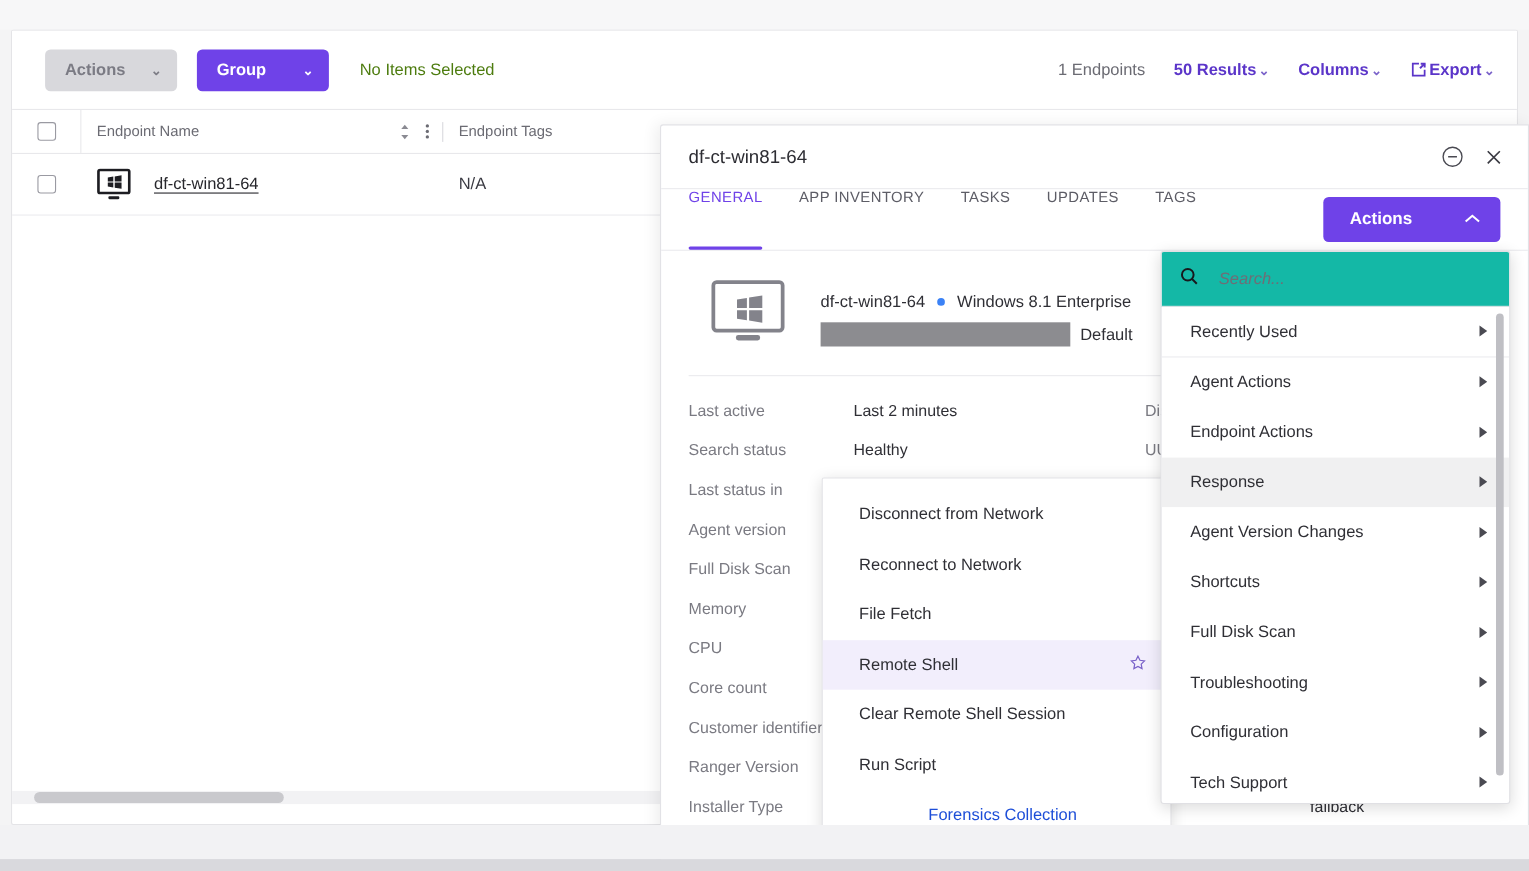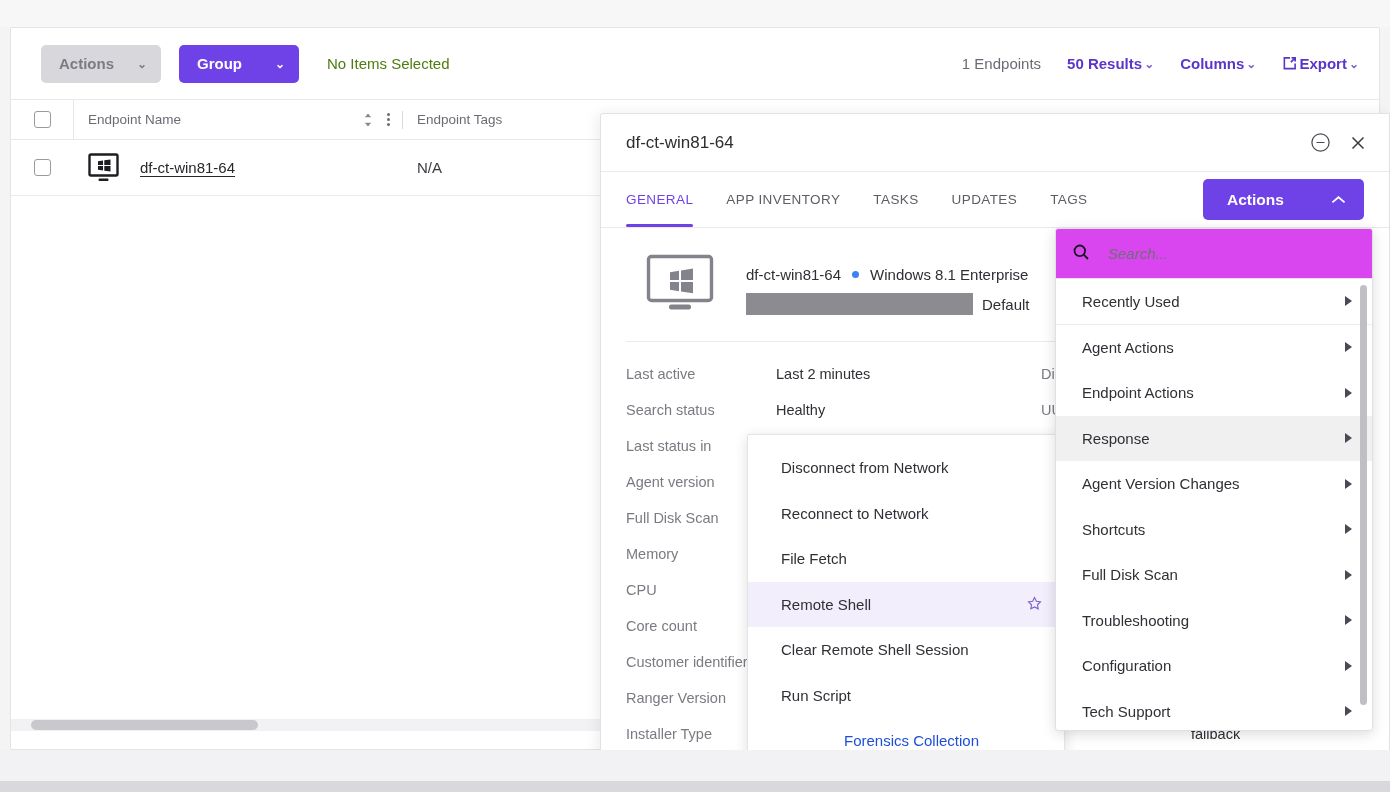--- a/index.html
+++ b/index.html
@@ -128,21 +128,21 @@
   .panel-title { font-size: 17px; color: #2d2d33; }
   .panel-head-ic { margin-left: auto; display: flex; align-items: center; gap: 18px; color: #4a4a52; }
   .ic-btn { cursor: pointer; display: flex; align-items: center; justify-content: center; }
 
   .panel-tabs {
     position: relative; height: 56px; display: flex; align-items: center;
     padding: 0 25px; border-bottom: 1px solid #eaeaee;
   }
   .tab {
     font-size: 13.5px; letter-spacing: 0.4px; color: #5d5d66;
-    margin-right: 33px; height: 100%; display: flex; align-items: center;
+    margin-right: 33px; height: 100%; display: flex; 
     cursor: pointer; position: relative; font-weight: 500;
   }
   .tab.active { color: #6f42e8; }
   .tab.active::after {
     content: ""; position: absolute; left: 0; right: 0; bottom: 0;
     height: 3px; background: #6f42e8; border-radius: 2px;
   }
   .btn-panel-actions {
     margin-left: auto; display: flex; align-items: center; justify-content: space-between;
     width: 161px; height: 41px; background: #6f42e8; color: #fff;
@@ -176,21 +176,21 @@
   
 
   
   .dropdown {
     position: absolute; left: 1055px; top: 228px; width: 318px; height: 503px;
     background: #fff; border: 1px solid #e0e0e4; border-radius: 3px;
     box-shadow: 0 3px 14px rgba(0,0,0,0.14);
     overflow: hidden;
   }
   .dd-search {
-    height: 50px; background: #d946ef; display: flex; align-items: center;
+    height: 50px; background: #14b8a6; display: flex; align-items: center;
     padding: 0 16px; gap: 18px; border-bottom: 1px solid #e6e6e9;
   }
   .dd-search-input {
     border: none; background: transparent; outline: none;
     font-family: inherit; font-size: 15px; font-style: italic; color: #3a3a42;
     width: 100%;
   }
   .dd-search-input::placeholder { color: #6e6e76; font-style: italic; opacity: 1; }
   .dd-list { position: relative; }
   .dd-item {

